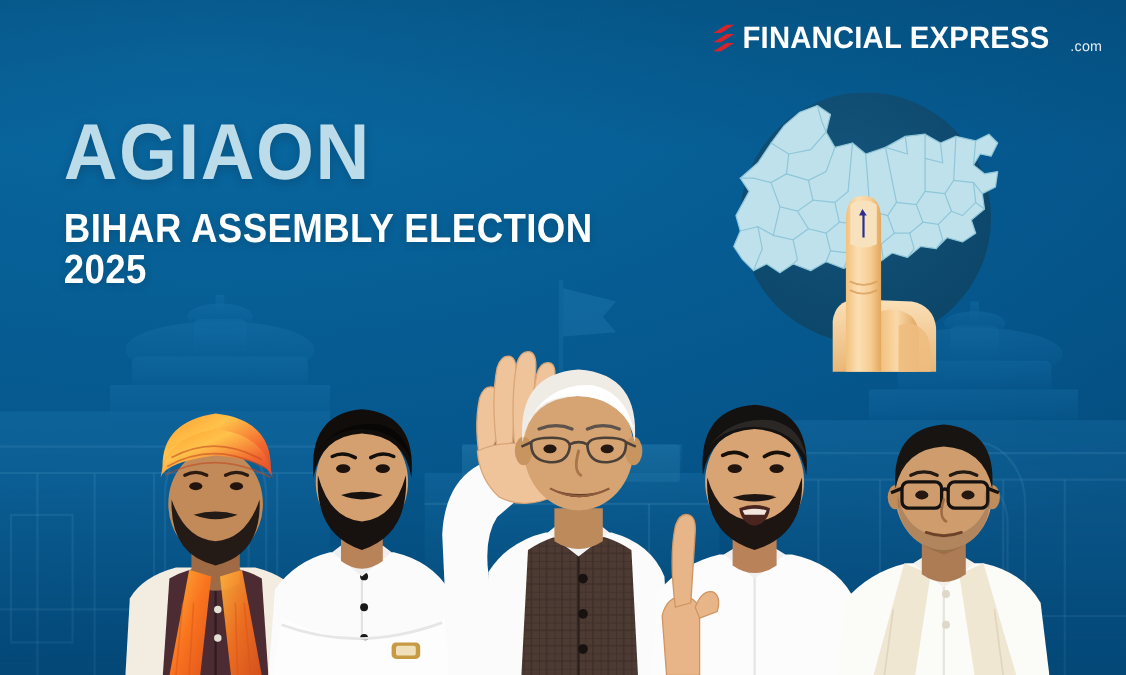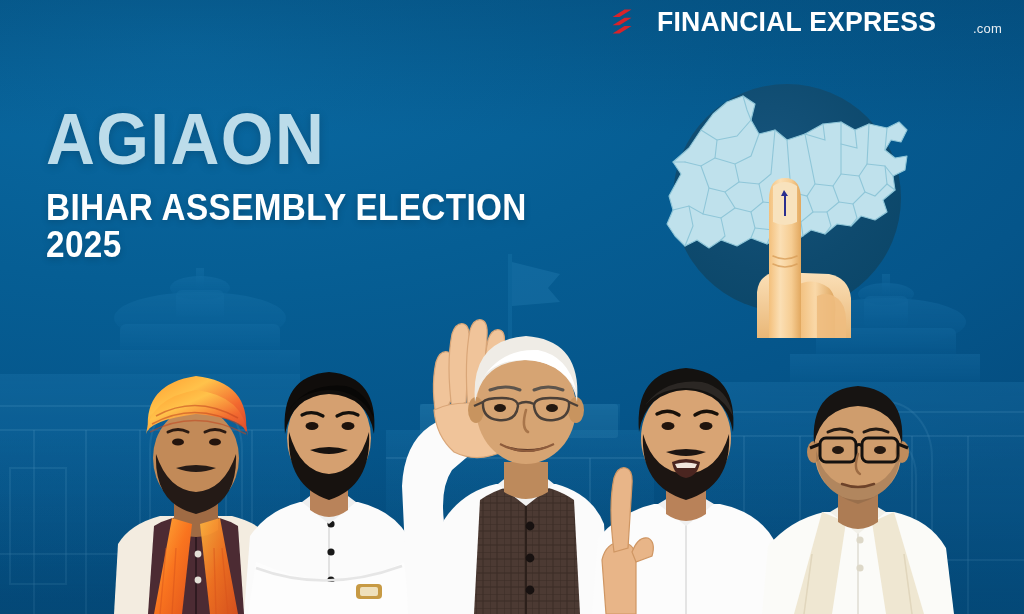--- a/index.html
+++ b/index.html
@@ -20,21 +20,21 @@
   .bg-vig{position:absolute;inset:0;
     background:
       linear-gradient(to bottom, rgba(3,60,98,.30) 0%, rgba(3,60,98,0) 22%),
       linear-gradient(to top, rgba(3,58,96,.28) 0%, rgba(3,58,96,0) 30%);
   }
 
   
   .building{position:absolute;left:0;bottom:0;width:1024px;height:360px;opacity:.40;}
 
   
-  .headline{position:absolute;left:46px;top:104px;width:620px;}
+  .headline{position:absolute;left:58px;top:104px;width:620px;}
   .headline h1{
     margin:0;
     font-size:72px;line-height:.98;
     font-weight:800;
     letter-spacing:1.5px;
     color:#bcdcea;
     transform:scaleX(.94);
     transform-origin:left center;
     text-shadow:0 2px 10px rgba(0,0,0,.18);
   }
@@ -43,21 +43,21 @@
     font-size:37px;line-height:1;
     font-weight:700;
     letter-spacing:.4px;
     color:#ffffff;
     transform:scaleX(.90);
     transform-origin:left center;
     text-shadow:0 2px 8px rgba(0,0,0,.18);
   }
 
   
-  .logo{position:absolute;right:22px;top:6px;display:flex;align-items:center;gap:24px;}
+  .logo{position:absolute;right:22px;top:19px;display:flex;align-items:center;gap:6px;}
   .logo-mark{width:22px;height:26px;flex:0 0 auto;display:block;}
   .logo-word{
     font-size:28px;font-weight:800;letter-spacing:.2px;color:#ffffff;
     transform:scaleX(.95);transform-origin:left center;white-space:nowrap;
   }
   .logo-tld{font-size:13px;font-weight:400;color:#e9eef2;letter-spacing:.2px;margin-left:-2px;
     position:relative;top:6px;}
 
   
   .mapwrap{position:absolute;left:655px;top:78px;width:260px;height:260px;}

